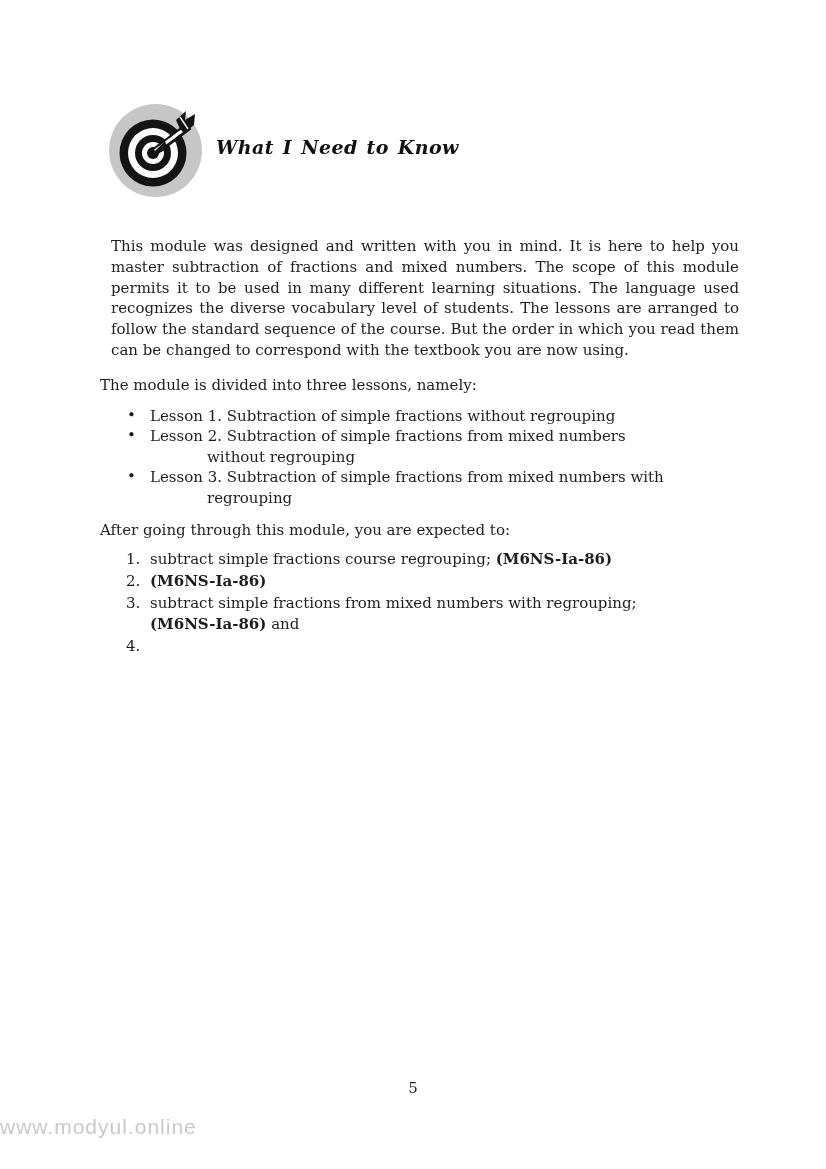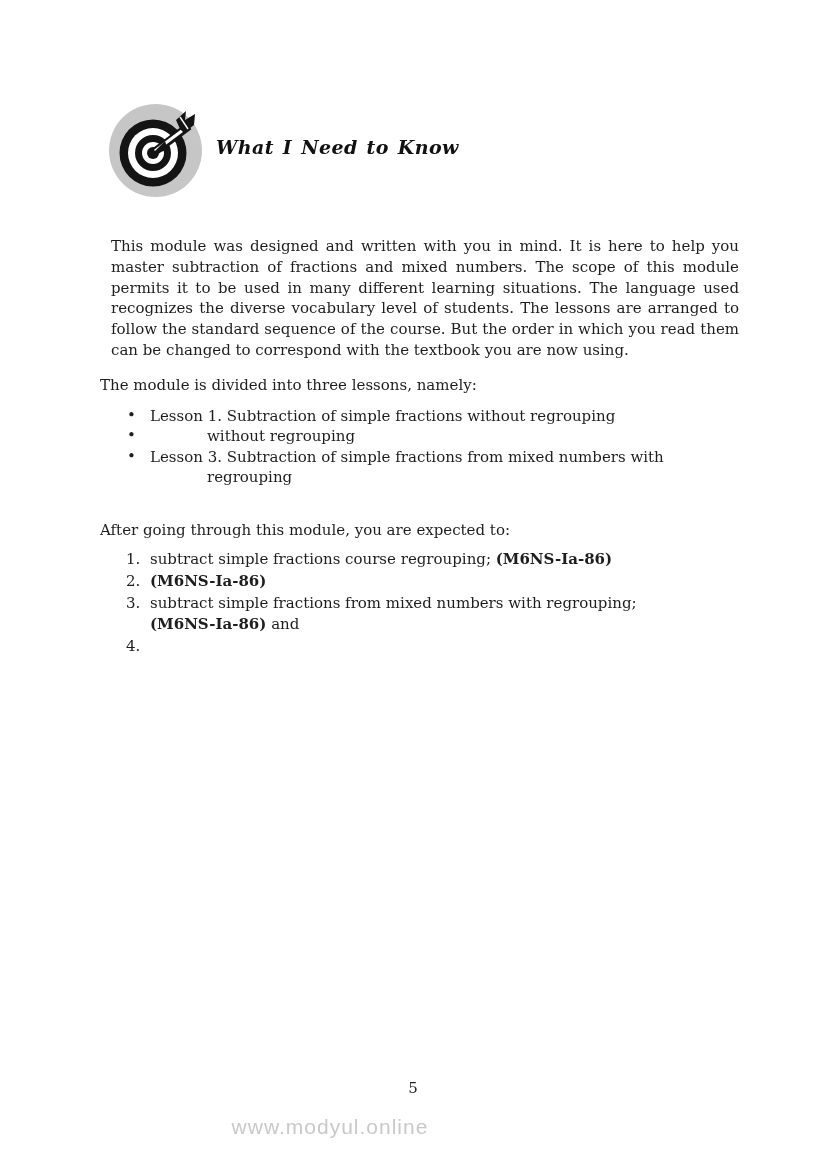--- a/index.html
+++ b/index.html
@@ -99,21 +99,20 @@
     text-align: center;
     font-size: 15px;
     color: #222222;
   }
 
   .watermark {
     position: absolute;
     top: 1115px;
     left: 0;
     width: 660px;
-    text-align: center;
     font-family: "Liberation Sans", sans-serif;
     font-size: 21px;
     letter-spacing: 1px;
     color: #c9c9c9;
   }
 </style>
 </head>
 <body>
 
 <div class="page">
@@ -147,20 +146,21 @@
 
     <div class="lead-lessons">The module is divided into three lessons, namely:</div>
 
     <div class="bullet-list">
       <div class="bullet-item">
         <span class="marker">•</span>
         <div class="l1">Lesson 1. Subtraction of simple fractions without regrouping</div>
       </div>
       <div class="bullet-item">
         <span class="marker">•</span>
+        <div class="l1">Lesson 2. Subtraction of simple fractions from mixed numbers</div>
         <div class="l2">without regrouping</div>
       </div>
       <div class="bullet-item">
         <span class="marker">•</span>
         <div class="l1">Lesson 3. Subtraction of simple fractions from mixed numbers with</div>
         <div class="l2">regrouping</div>
       </div>
     </div>
 
     <div class="lead-objectives">After going through this module, you are expected to:</div>

